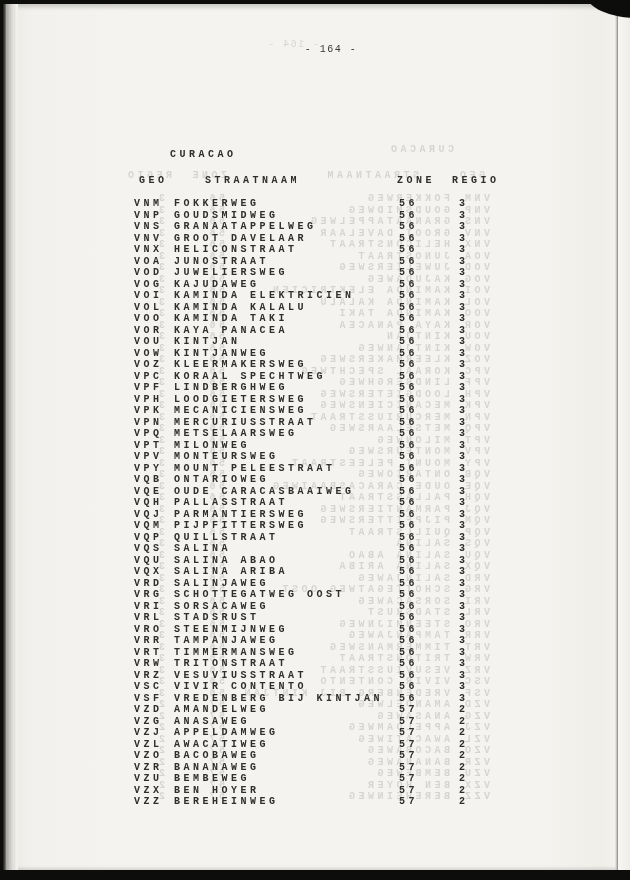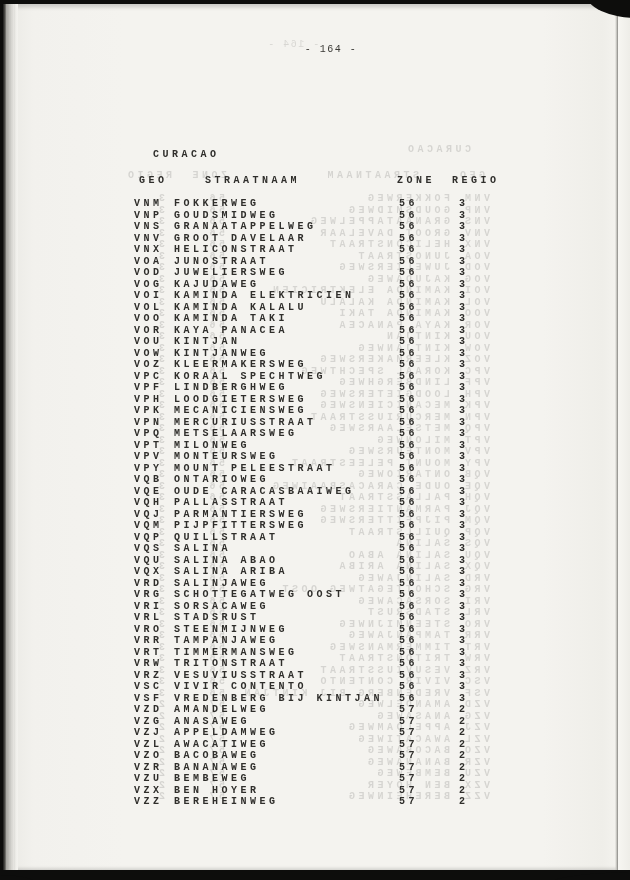--- a/index.html
+++ b/index.html
@@ -35,21 +35,21 @@
   .corner-bl{position:absolute;bottom:-3px;left:-4px;width:40px;height:8px;
     background:#0d0d0c;border-top-right-radius:100% 100%;}
 
   
   .content{position:absolute;left:0;top:0;width:630px;height:880px;}
   .ghost{opacity:.15;filter:blur(.4px);transform:scaleX(-1) translate(6px,-5px);}
   .t{position:absolute;white-space:pre;font-weight:700;font-size:10px;
      letter-spacing:3.5px;color:#2f2e2b;}
   .pageno{position:absolute;left:293px;top:44px;width:76px;text-align:center;
      font-weight:400;font-size:10px;letter-spacing:1.5px;color:#3a3935;white-space:pre;}
-  .title{left:153px;top:149px;}
+  .title{left:170px;top:149px;}
   .h-geo{left:139px;top:175px;}
   .h-naam{left:205px;top:175px;}
   .h-zone{left:397px;top:175px;}
   .h-regio{left:452px;top:175px;}
   .rows{position:absolute;left:0;top:0;width:630px;}
   .row{position:absolute;left:0;width:630px;height:12px;}
   .cell{position:absolute;top:0;white-space:pre;font-weight:700;font-size:10px;
      letter-spacing:3.5px;color:#2f2e2b;}
   .c-geo{left:134px;}
   .c-naam{left:174px;}

